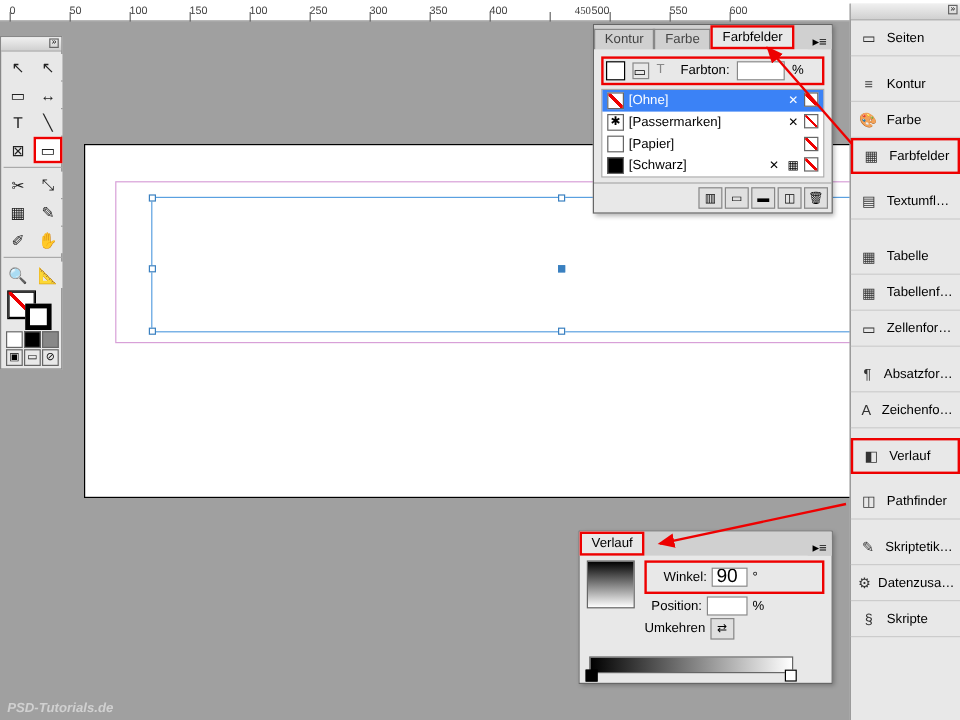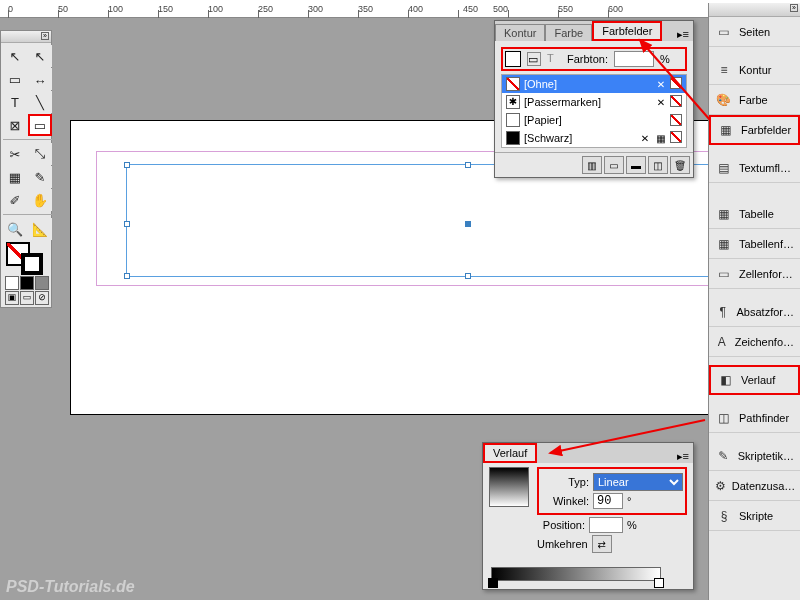--- a/index.html
+++ b/index.html
@@ -49,22 +49,22 @@
 select{font-size:11px;height:18px;}
 .grad-prev{width:40px;height:40px;background:linear-gradient(#000,#fff);border:1px solid #666;}
 .grad-bar{width:170px;height:14px;background:linear-gradient(90deg,#000,#fff);border:1px solid #666;position:relative;margin-top:6px;}
 .grad-stop{position:absolute;bottom:-8px;width:10px;height:10px;background:#444;border:1px solid #000;}
 .dock{position:absolute;top:3px;right:0;width:92px;background:#e8e8e8;border-left:1px solid #888;height:597px;}
 .dock-item{display:flex;align-items:center;gap:6px;height:30px;padding:0 6px;border-bottom:1px solid #ccc;cursor:pointer;}
 .dock-item.hl{border:2px solid #e00;}
 .dock-sep{height:8px;}
 .dock-ic{width:18px;height:16px;display:flex;align-items:center;justify-content:center;font-size:12px;color:#333;}
 .arrow{position:absolute;pointer-events:none;}
-.watermark{position:absolute;bottom:4px;left:6px;color:#d0d0d0;font-size:16px;font-style:italic;font-weight:bold;}
-input{font-size:12px;border:1px solid #888;padding:1px 2px;height:16px;font-family:Liberation Mono, monospace;}
+.watermark{position:absolute;bottom:4px;left:6px;color:#d0d0d0;font-size:11px;font-style:italic;font-weight:bold;}
+input{font-size:16px;border:1px solid #888;padding:1px 2px;height:16px;}
 </style>
 </head>
 <body>
 
 <div class="ruler-h">
     <span class="tick" style="left: 8px;">0</span>
     <div class="mark" style="left: 8px;"></div>
     <span class="tick" style="left: 58px;">50</span>
     <div class="mark" style="left: 58px;"></div>
     <span class="tick" style="left: 108px;">100</span>
@@ -74,21 +74,21 @@
     <span class="tick" style="left: 208px;">100</span>
     <div class="mark" style="left: 208px;"></div>
     <span class="tick" style="left: 258px;">250</span>
     <div class="mark" style="left: 258px;"></div>
     <span class="tick" style="left: 308px;">300</span>
     <div class="mark" style="left: 308px;"></div>
     <span class="tick" style="left: 358px;">350</span>
     <div class="mark" style="left: 358px;"></div>
     <span class="tick" style="left: 408px;">400</span>
     <div class="mark" style="left: 408px;"></div>
-    <span class="tick" style="left: 463px;">450</span>
+    <span class="tick" style="left: 479px; font-family: Liberation Serif, serif;">450</span>
     <div class="mark" style="left: 458px;"></div>
     <span class="tick" style="left: 493px;">500</span>
     <div class="mark" style="left: 508px;"></div>
     <span class="tick" style="left: 558px;">550</span>
     <div class="mark" style="left: 558px;"></div>
     <span class="tick" style="left: 608px;">600</span>
     <div class="mark" style="left: 608px;"></div>
   </div>
 
 <div class="toolbox">
@@ -206,26 +206,20 @@
 <div class="panel" style="top:442px;left:482px;width:212px;">
   <div class="p-tabs">
     <div class="p-tab act hl">Verlauf</div>
     <div class="p-menu">▸≡</div>
   </div>
   <div class="p-body" style="display:flex;gap:8px;">
     <div class="grad-prev"></div>
     <div style="flex:1">
       <div class="hlbox">
         <div class="field">
-          <label>Typ:</label>
-          <select style="flex:1;background:#3875d7;color:#fff;">
-            <option>Linear</option>
-          </select>
-        </div>
-        <div class="field">
           <label>Winkel:</label>
           <input class="val" style="width: 30px;" value="90">
           <span>°</span>
         </div>
       </div>
       <div class="field">
         <label>Position:</label>
         <input class="val" style="width: 34px;">
         <span>%</span>
       </div>

